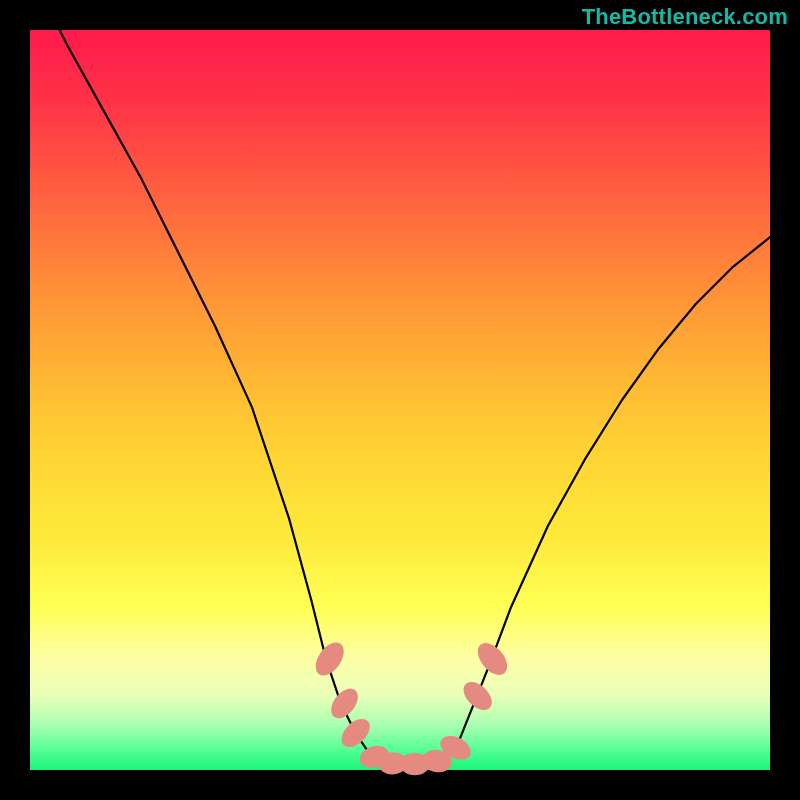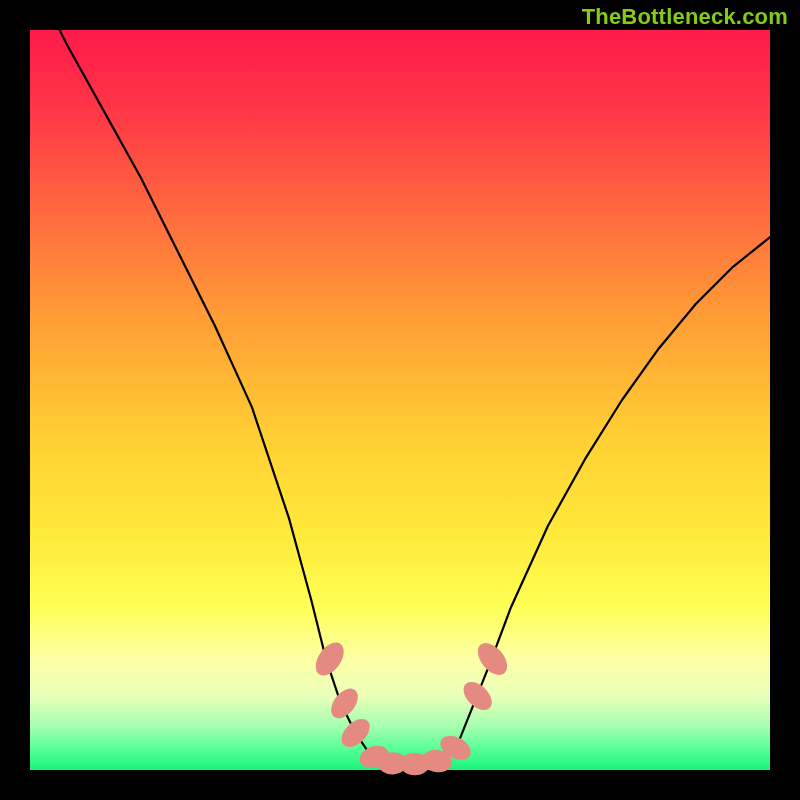--- a/index.html
+++ b/index.html
@@ -38,21 +38,21 @@
       #18f57a 100%
     );
   }
   .watermark {
     position: absolute;
     top: 4px;
     right: 12px;
     font-family: Arial, Helvetica, sans-serif;
     font-size: 22px;
     font-weight: 600;
-    color: #84cc16;
+    color: #14b8a6;
     letter-spacing: 0.2px;
     user-select: none;
   }
   svg.curve {
     position: absolute;
     left: 0; top: 0;
     width: 740px; height: 740px;
     overflow: visible;
   }
   .curve-path {

